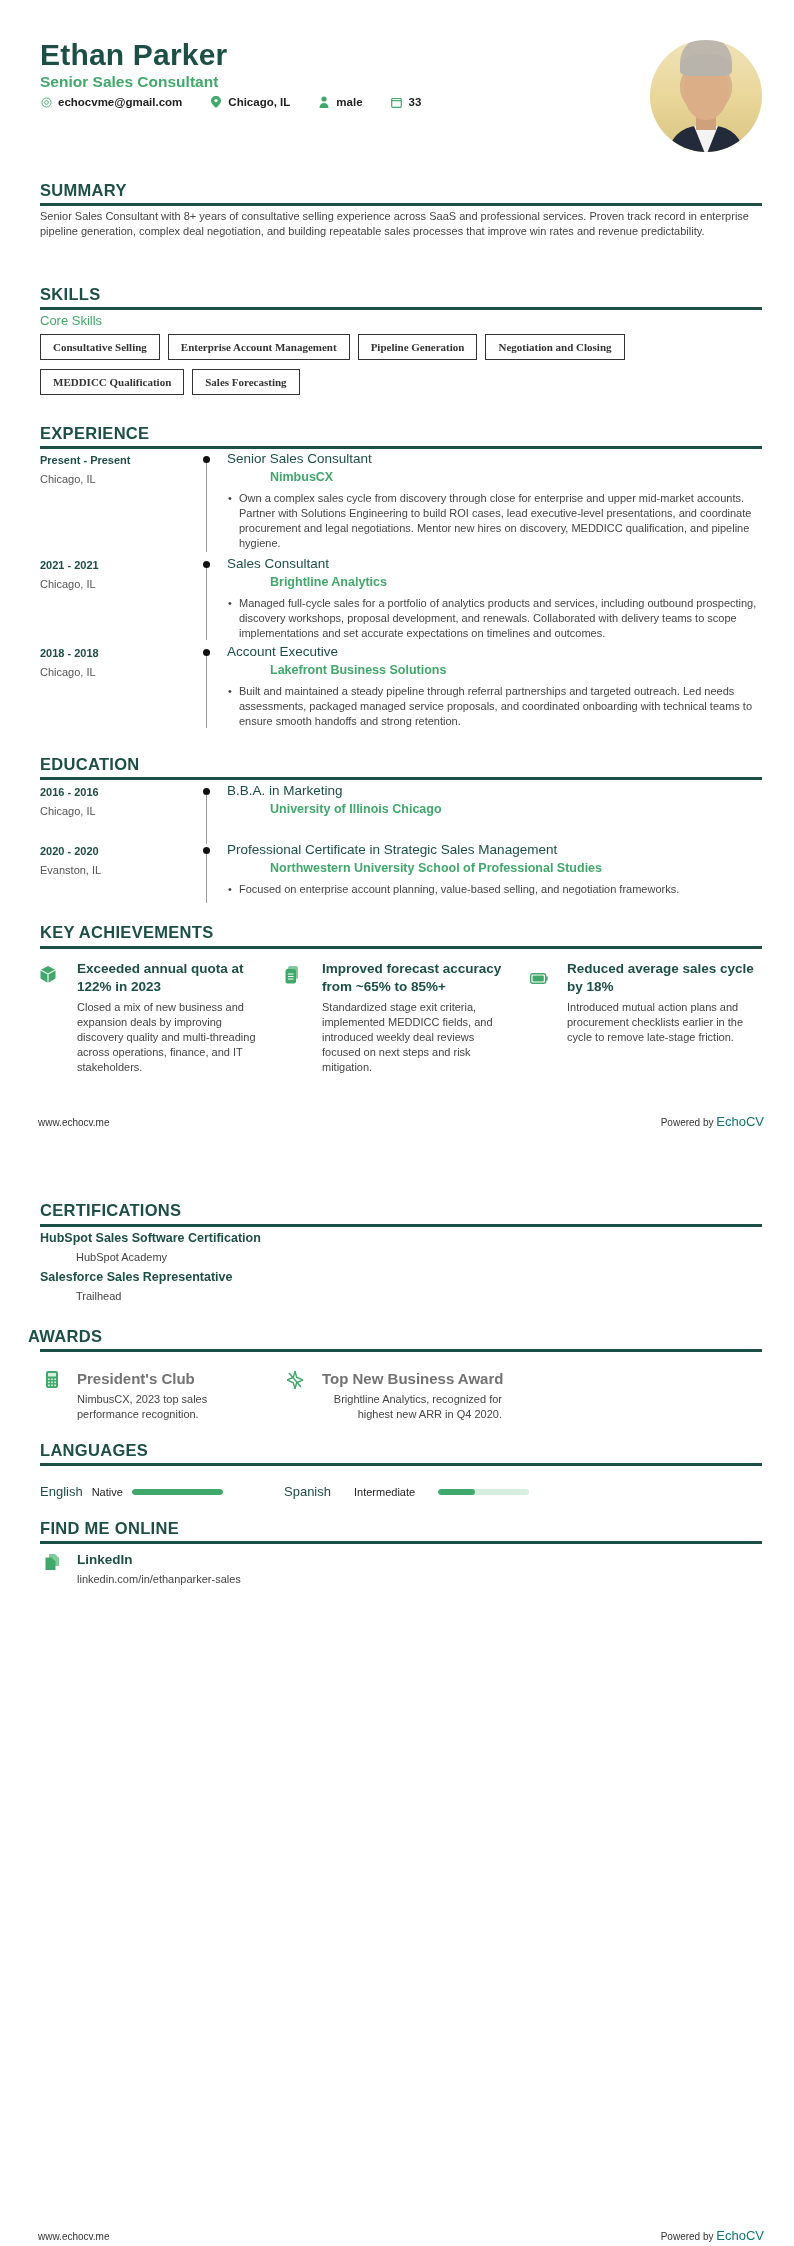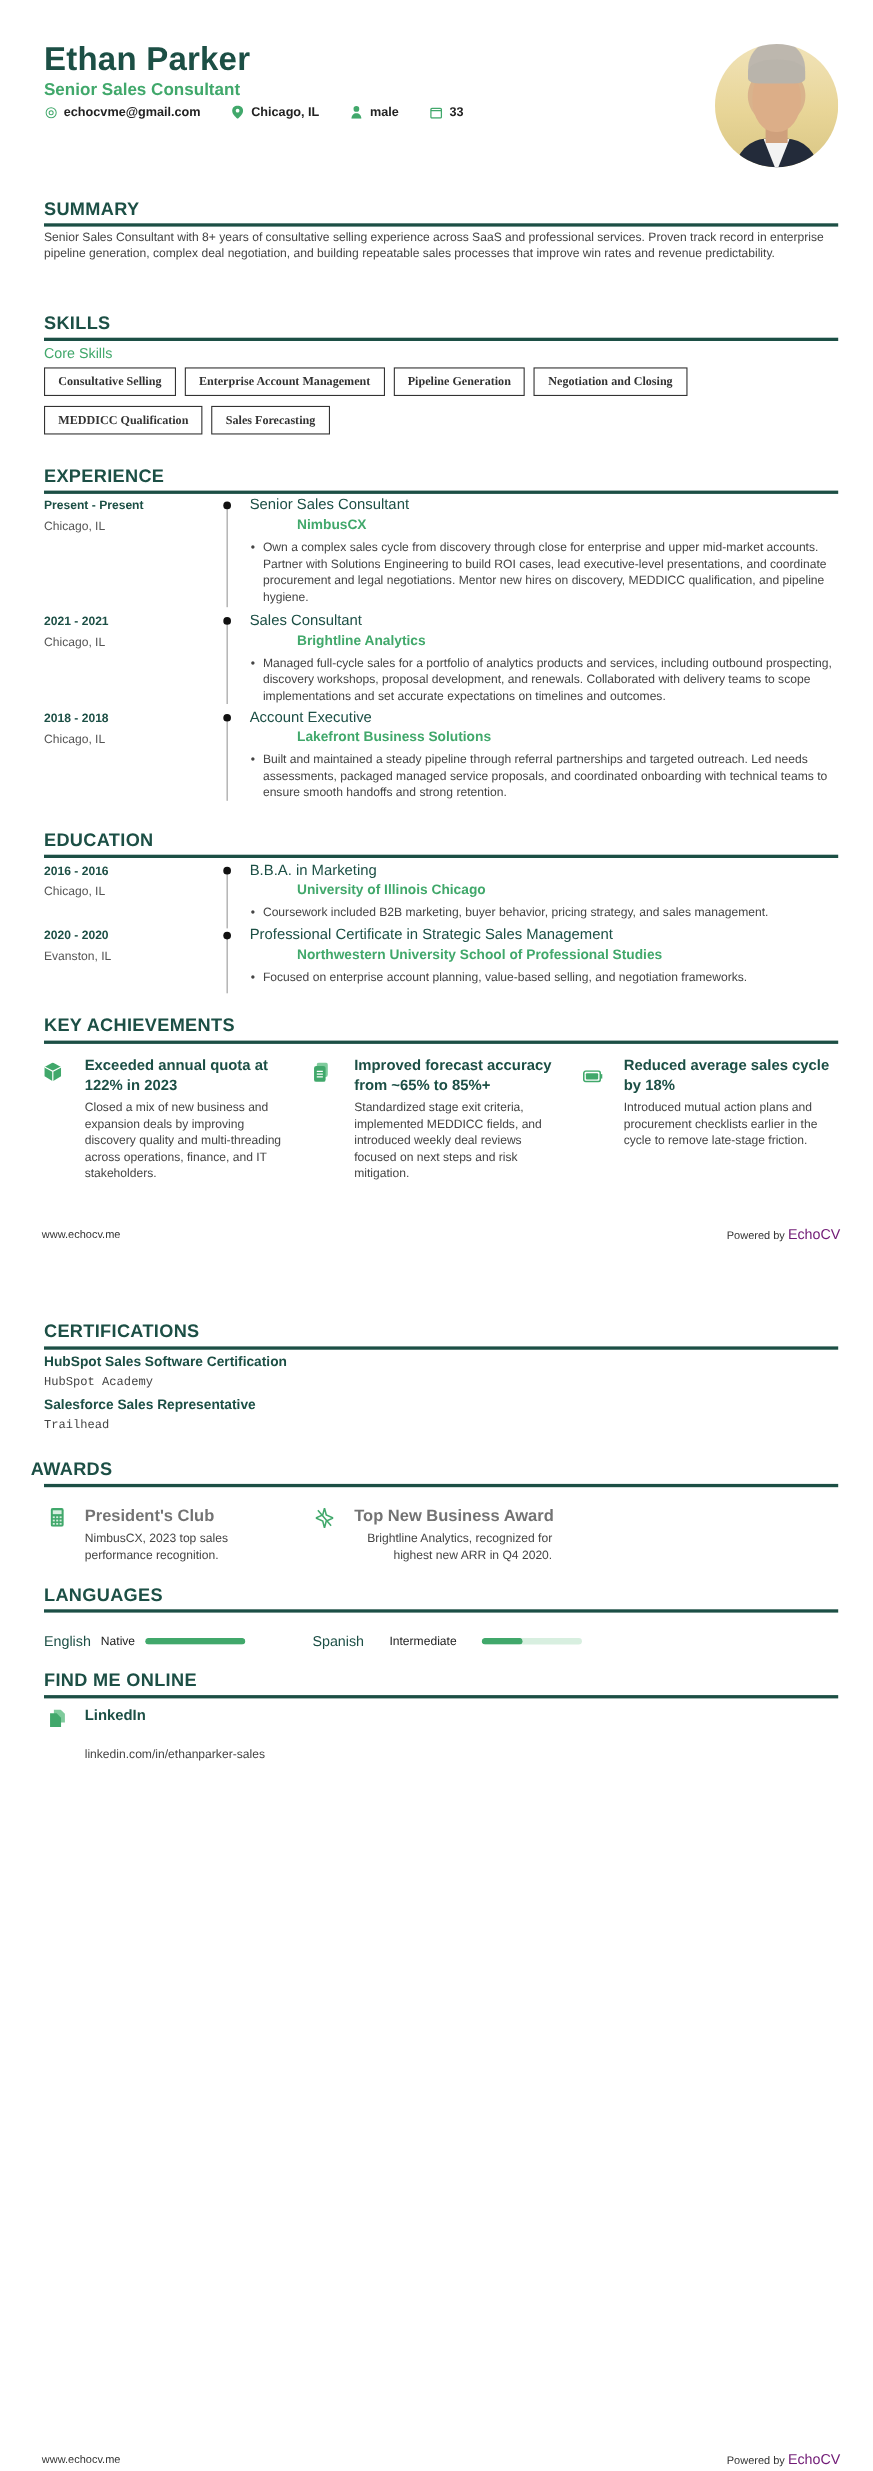--- a/index.html
+++ b/index.html
@@ -46,24 +46,24 @@
   .tl-bullet::before { content: "•"; position: absolute; left: 1px; top: 0; color: #444; }
 
   
   .ach { position: absolute; top: 960px; width: 220px; }
   .ach .ic { position: absolute; left: 0; top: 6px; width: 16px; height: 16px; }
   .ach .h { position: absolute; left: 37px; top: 0; width: 190px; font-family: "Liberation Sans", sans-serif; font-weight: 700; font-size: 13.5px; line-height: 18px; color: #1c4f45; }
   .ach .d { position: absolute; left: 37px; top: 40px; width: 190px; }
 
   .footer-l { font-family: "Liberation Sans", sans-serif; font-size: 10px; color: #333; }
   .footer-r { font-family: "Liberation Sans", sans-serif; font-size: 10px; color: #333; }
-  .footer-r .brand { font-size: 13px; color: #701a75; }
+  .footer-r .brand { font-size: 13px; color: #0f766e; }
 
   .cert-name { font-family: "Liberation Sans", sans-serif; font-weight: 700; font-size: 12.5px; color: #1c4f45; }
-  .cert-org { font-family: Liberation Mono, monospace; font-size: 11px; color: #444; }
+  .cert-org { font-family: Liberation Sans, sans-serif; font-size: 11px; color: #444; margin-left: 36px; }
 
   .award { position: absolute; top: 1370px; width: 240px; }
   .award .ic { position: absolute; left: 0; top: 1px; width: 14px; height: 18px; }
   .award .h { position: absolute; left: 37px; top: 0; font-family: "Liberation Sans", sans-serif; font-weight: 700; font-size: 15px; color: #737373; }
   .award .d { position: absolute; left: 37px; top: 22px; width: 180px; }
 
   .lang { position: absolute; top: 1484px; display: flex; align-items: center; }
   .lang .n { font-family: "Liberation Sans", sans-serif; font-size: 13px; color: #1c4f45; margin-right: 9px; }
   .lang .lvl { font-family: "Liberation Sans", sans-serif; font-size: 11px; color: #222; margin-right: 9px; }
   .lang .bar { width: 91px; height: 6px; border-radius: 3px; background: #d8efe0; position: relative; overflow: hidden; }
@@ -175,21 +175,20 @@
 <div class="abs sec-title" style="left:40px; top:755px;">EDUCATION</div>
 <div class="abs sec-rule" style="left:40px; top:777px;"></div>
 
 <div class="tl-row" style="top:786px; height:56px;">
   <div class="tl-date">2016 - 2016</div>
   <div class="tl-loc">Chicago, IL</div>
   <div class="tl-line" style="height:52px;"></div>
   <div class="tl-dot"></div>
   <div class="tl-role">B.B.A. in Marketing</div>
   <div class="tl-org">University of Illinois Chicago</div>
-  <div class="tl-bullet body-text">Coursework included B2B marketing, buyer behavior, pricing strategy, and sales management.</div>
 </div>
 
 <div class="tl-row" style="top:845px; height:56px;">
   <div class="tl-date">2020 - 2020</div>
   <div class="tl-loc">Evanston, IL</div>
   <div class="tl-line" style="height:52px;"></div>
   <div class="tl-dot"></div>
   <div class="tl-role">Professional Certificate in Strategic Sales Management</div>
   <div class="tl-org">Northwestern University School of Professional Studies</div>
   <div class="tl-bullet body-text">Focused on enterprise account planning, value-based selling, and negotiation frameworks.</div>
@@ -305,20 +304,20 @@
 <div class="abs sec-title" style="left:40px; top:1519px;">FIND ME ONLINE</div>
 <div class="abs sec-rule" style="left:40px; top:1541px;"></div>
 <div class="abs online" style="left:40px; top:1552px; width:300px; height:50px;">
   <span class="abs" style="left:5px; top:2px;">
     <svg width="15" height="16" viewBox="0 0 15 16">
         <path d="M4 0h6l4 4v8H4z" fill="#7fcb9c"></path>
         <path d="M0.5 3.5h6l4 4v8.5H0.5z" fill="#41a86b"></path>
       </svg>
   </span>
   <span class="abs h" style="left:37px; top:0;">LinkedIn</span>
-  <span class="abs url" style="left:37px; top:21px;margin-top:16px;">linkedin.com/in/ethanparker-sales</span>
+  <span class="abs url" style="left:37px; top:21px;">linkedin.com/in/ethanparker-sales</span>
 </div>
 
 <div class="abs footer-l" style="left:38px; top:2231px;">www.echocv.me</div>
 <div class="abs footer-r" style="right:30px; top:2228px;">
   <span>Powered by</span>
   <span class="brand">EchoCV</span>
 </div>
 
 </body></html>

